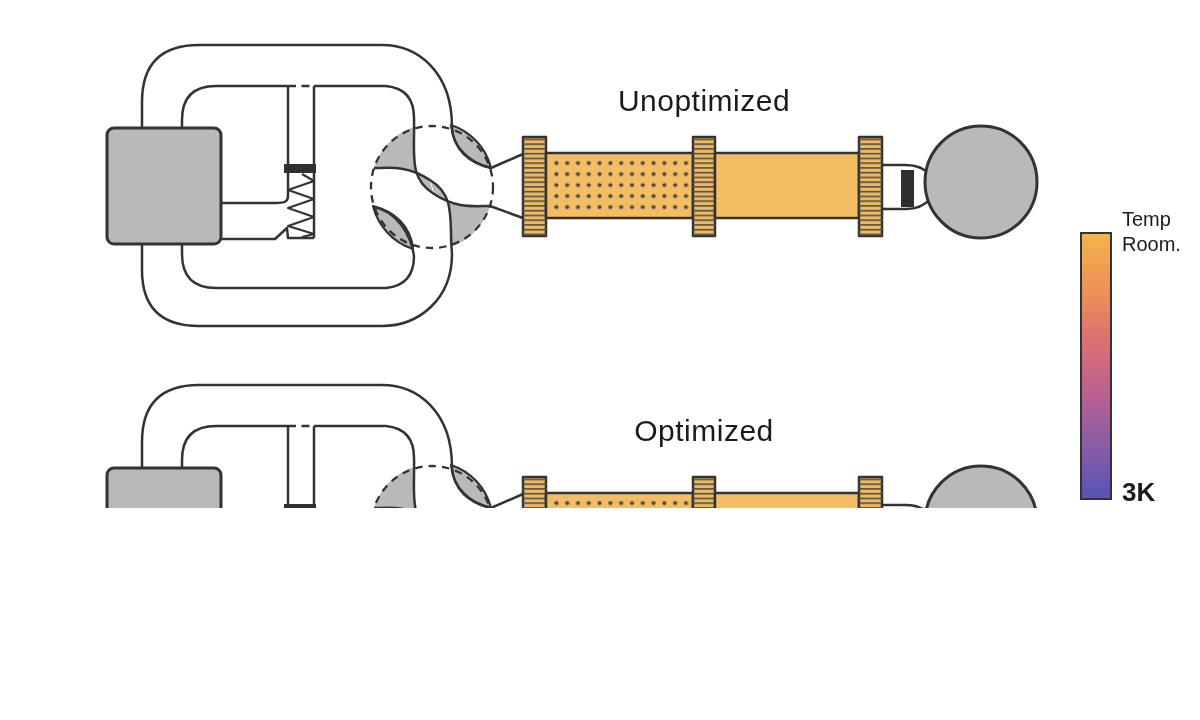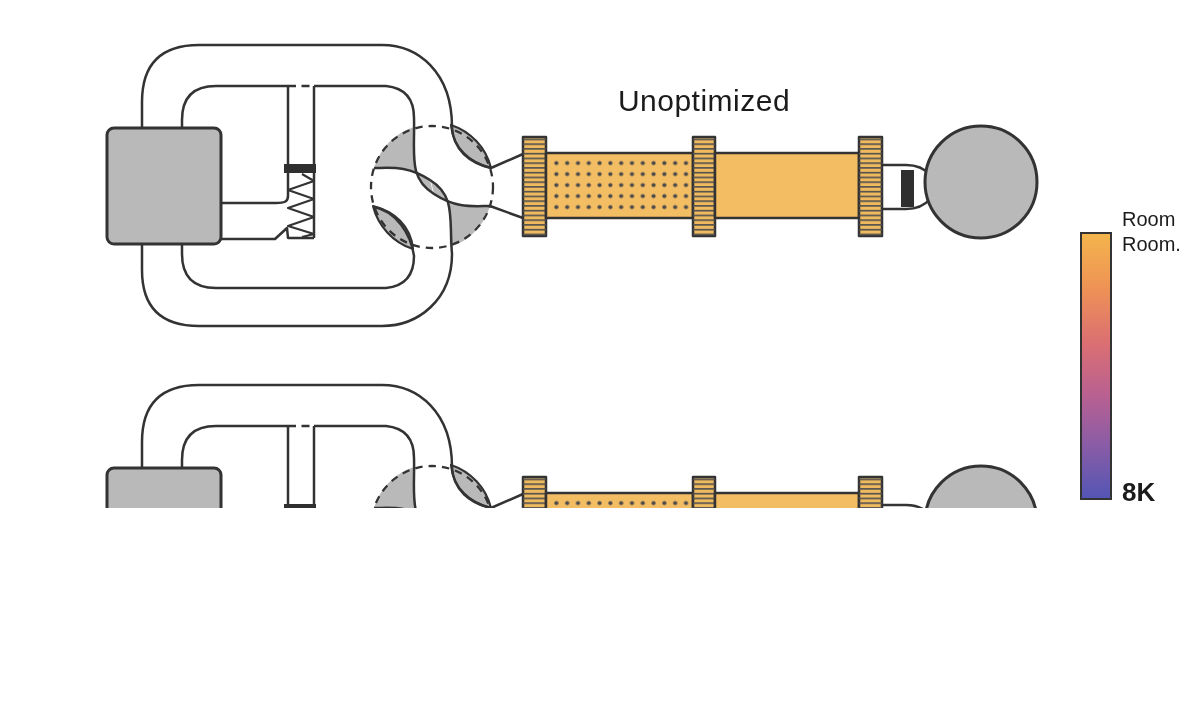--- a/index.html
+++ b/index.html
@@ -92,21 +92,22 @@
         <polygon points="28.6,11.9 11.9,28.6 -11.9,28.6 -28.6,11.9 -28.6,-11.9 -11.9,-28.6 11.9,-28.6 28.6,-11.9" fill="var(--wheel-blue)" stroke="var(--line)" stroke-width="3" stroke-linejoin="round"></polygon>
         <circle r="22" fill="#ffffff" stroke="var(--line)" stroke-width="2"></circle>
         <path fill="none" stroke="var(--line)" stroke-width="7" d="M0,0 L22,0 M0,0 L15.6,15.6 M0,0 L0,22 M0,0 L-15.6,15.6 M0,0 L-22,0 M0,0 L-15.6,-15.6 M0,0 L0,-22 M0,0 L15.6,-15.6"></path>
         <path fill="none" stroke="var(--wheel-blue)" stroke-width="3.2" d="M0,0 L22,0 M0,0 L15.6,15.6 M0,0 L0,22 M0,0 L-15.6,15.6 M0,0 L-22,0 M0,0 L-15.6,-15.6 M0,0 L0,-22 M0,0 L15.6,-15.6"></path>
         <circle r="8.5" fill="var(--dark-fill)" stroke="var(--line)" stroke-width="2"></circle>
       </g>
     </g>
   </svg>
 
   <div id="title-top" class="title">Unoptimized</div>
+  <div id="title-bottom" class="title">Optimized</div>
 
   <div id="colorbar"></div>
   <div id="colorbar-top-label">
-    <span style="display:block">Room</span>
+    <span style="display:block">Temp</span>
     <span style="display:block">Room.</span>
   </div>
-  <div id="colorbar-bottom-label">8K</div>
+  <div id="colorbar-bottom-label">3K</div>
 
 </div>
 
 </body></html>

